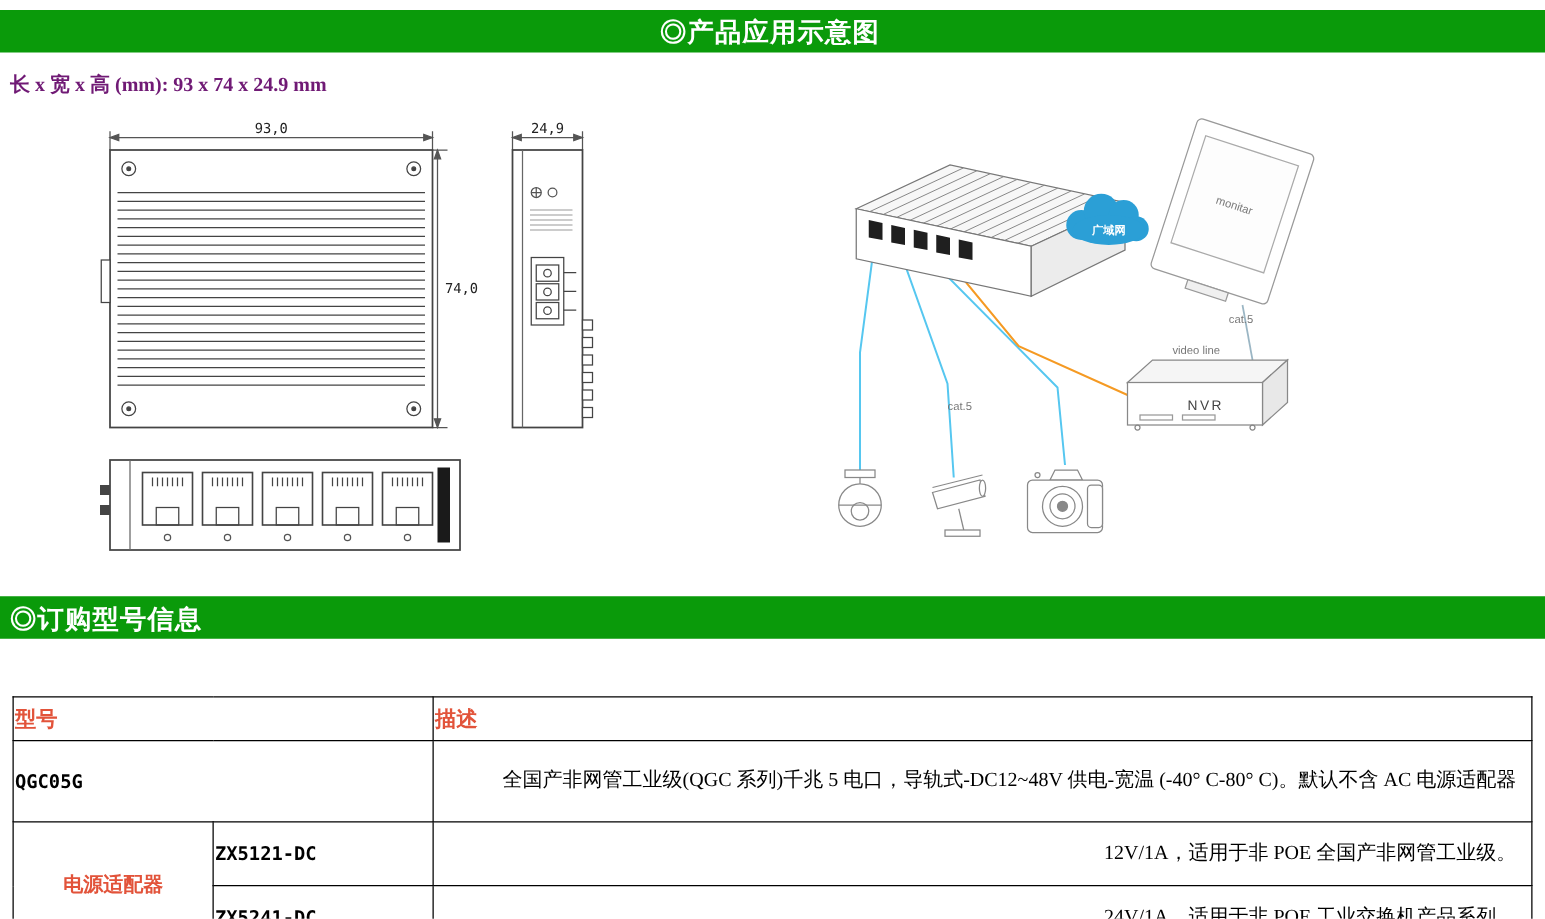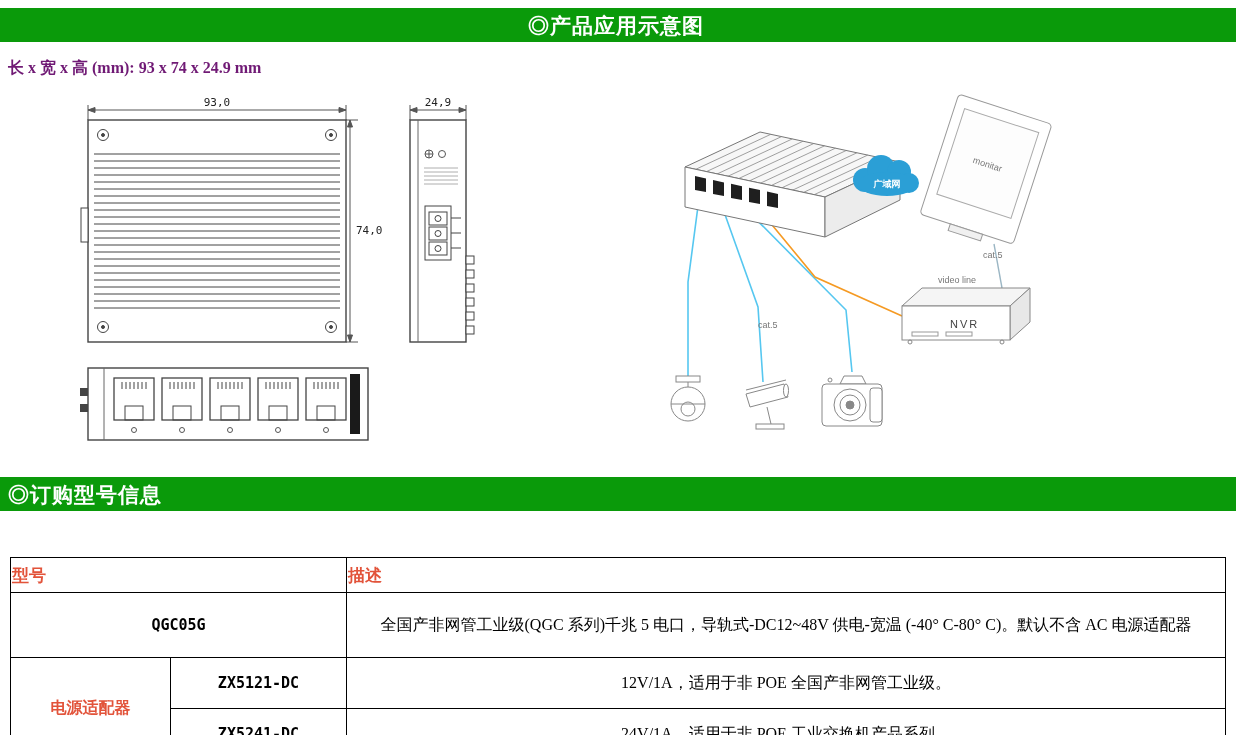--- a/index.html
+++ b/index.html
@@ -30,23 +30,23 @@
   table.order-table{
     position:absolute;left:10px;top:557px;width:1216px;border-collapse:collapse;
     table-layout:fixed;
   }
   table.order-table th, table.order-table td{border:1px solid #000;}
   table.order-table th{
     color:#e2533a;font-size:17px;font-weight:bold;height:32px;text-align:left;
   }
   td.model{
     font-family:"DejaVu Sans Mono",monospace;font-weight:bold;font-size:15px;
-    text-align:center;color:#000;
-  }
-  td.desc{font-size:16px;padding:4px 12px;line-height:1.5;color:#000;text-align:center;}
+    text-align:left;color:#000;
+  }
+  td.desc{font-size:16px;padding:4px 12px;line-height:1.5;color:#000;text-align:right;}
   td.adapter{color:#e2533a;font-weight:bold;font-size:16px;text-align:center;}
   tr.r1 td{height:56px;}
   tr.r2 td, tr.r3 td{height:42px;margin-left:28px;}
 </style>
 </head>
 <body>
 
 <div class="greenbar bar1">
   <span class="bar-title t2">◎产品应用示意图</span>
 </div>

